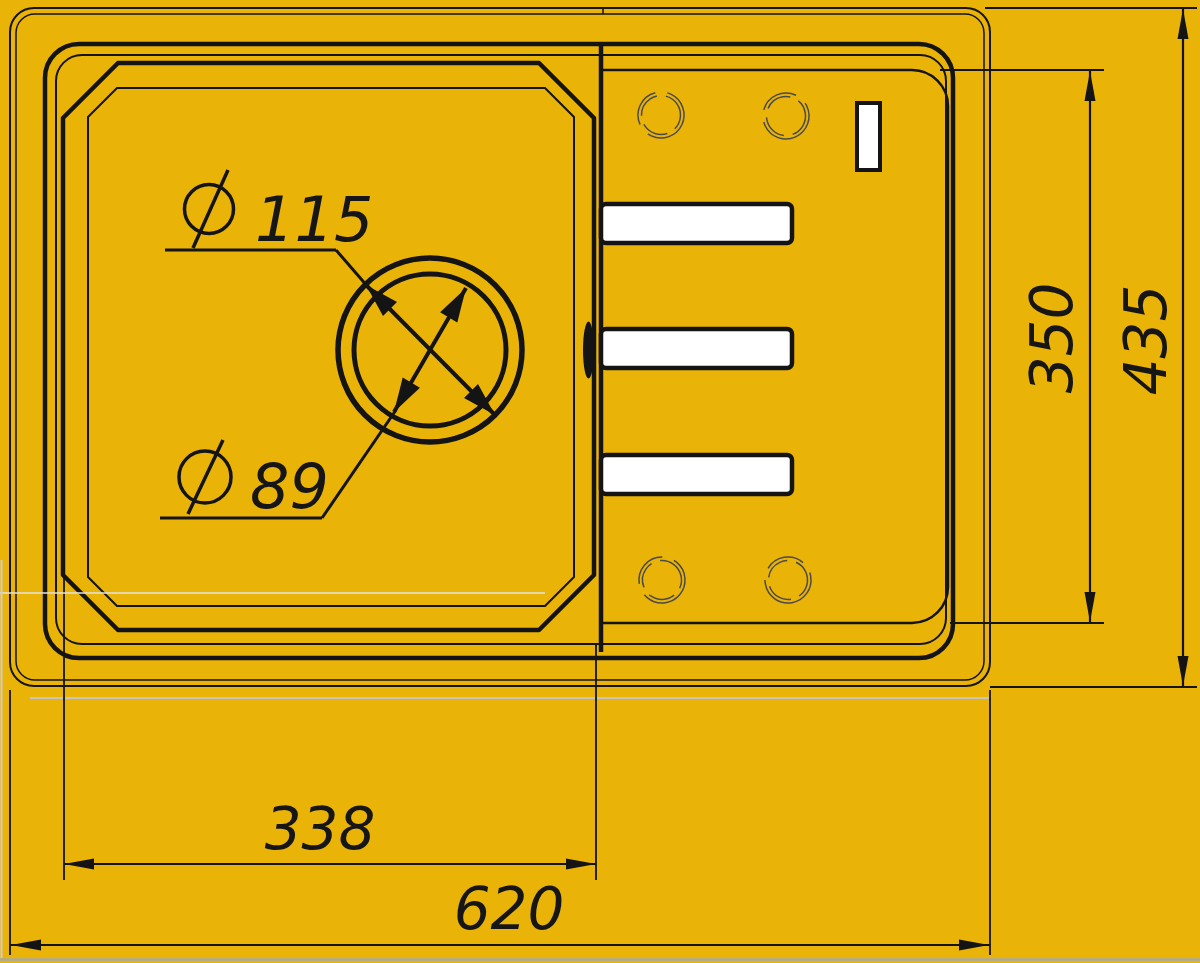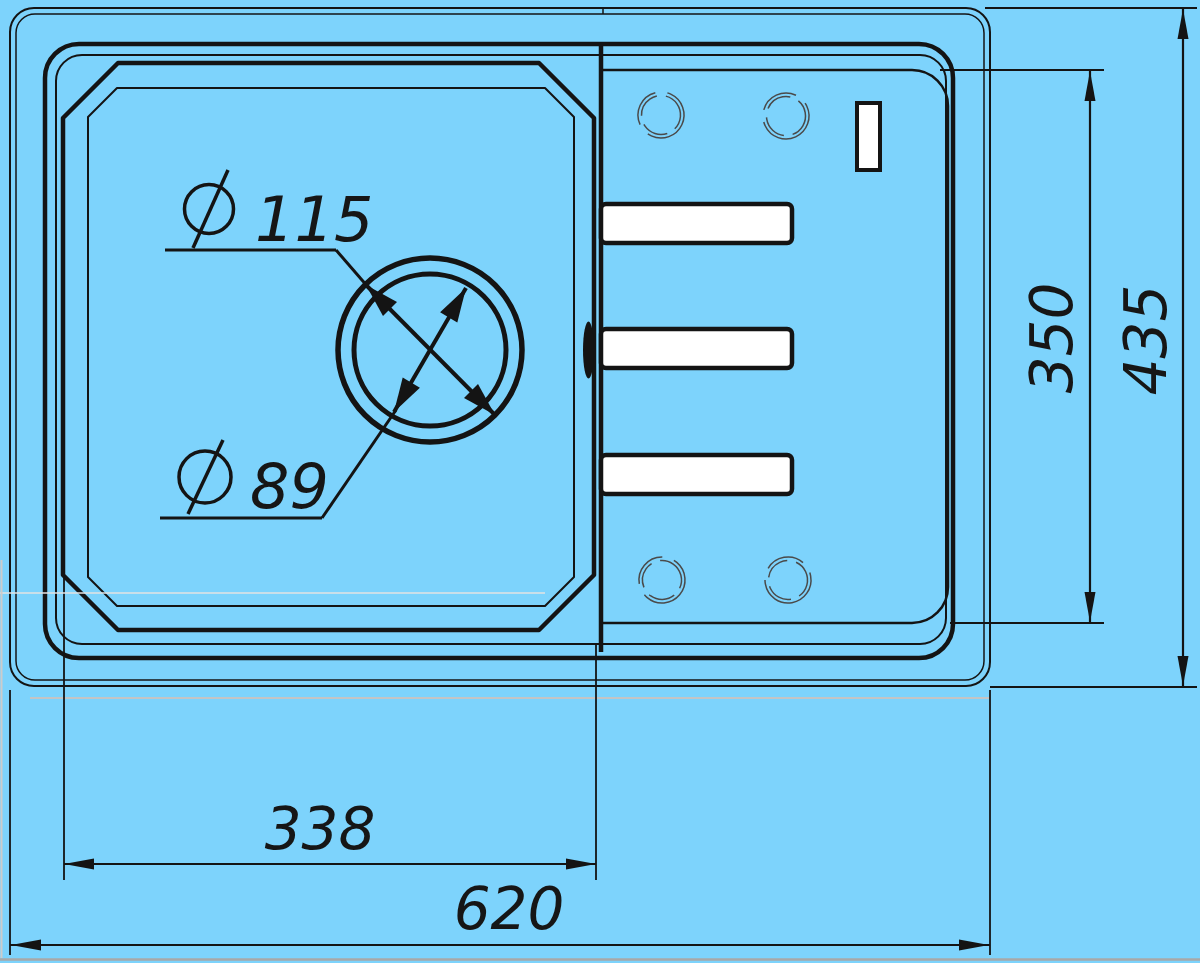--- a/index.html
+++ b/index.html
@@ -1,19 +1,19 @@
 <!DOCTYPE html>
 <html><head>
 <meta charset="utf-8">
 <style>
   html,body{margin:0;padding:0;background:#ffffff;}
   .canvas{
     position:relative;
     width:1200px;height:963px;
-    background:#7dd3fc;
+    background:#eab308;
     overflow:hidden;
     font-family:"DejaVu Sans", sans-serif;
   }
   svg{display:block;width:1200px;height:963px;}
   .thick{stroke:#141414;stroke-width:4.5;fill:none;}
   .thin{stroke:#141414;stroke-width:2;fill:none;}
   .hair{stroke:#141414;stroke-width:1.5;fill:none;}
   .panel{stroke:#141414;stroke-width:2.5;fill:none;}
   .rib{stroke:#141414;stroke-width:4.5;fill:#ffffff;}
   .dimline{stroke:#141414;stroke-width:2.2;fill:none;}

